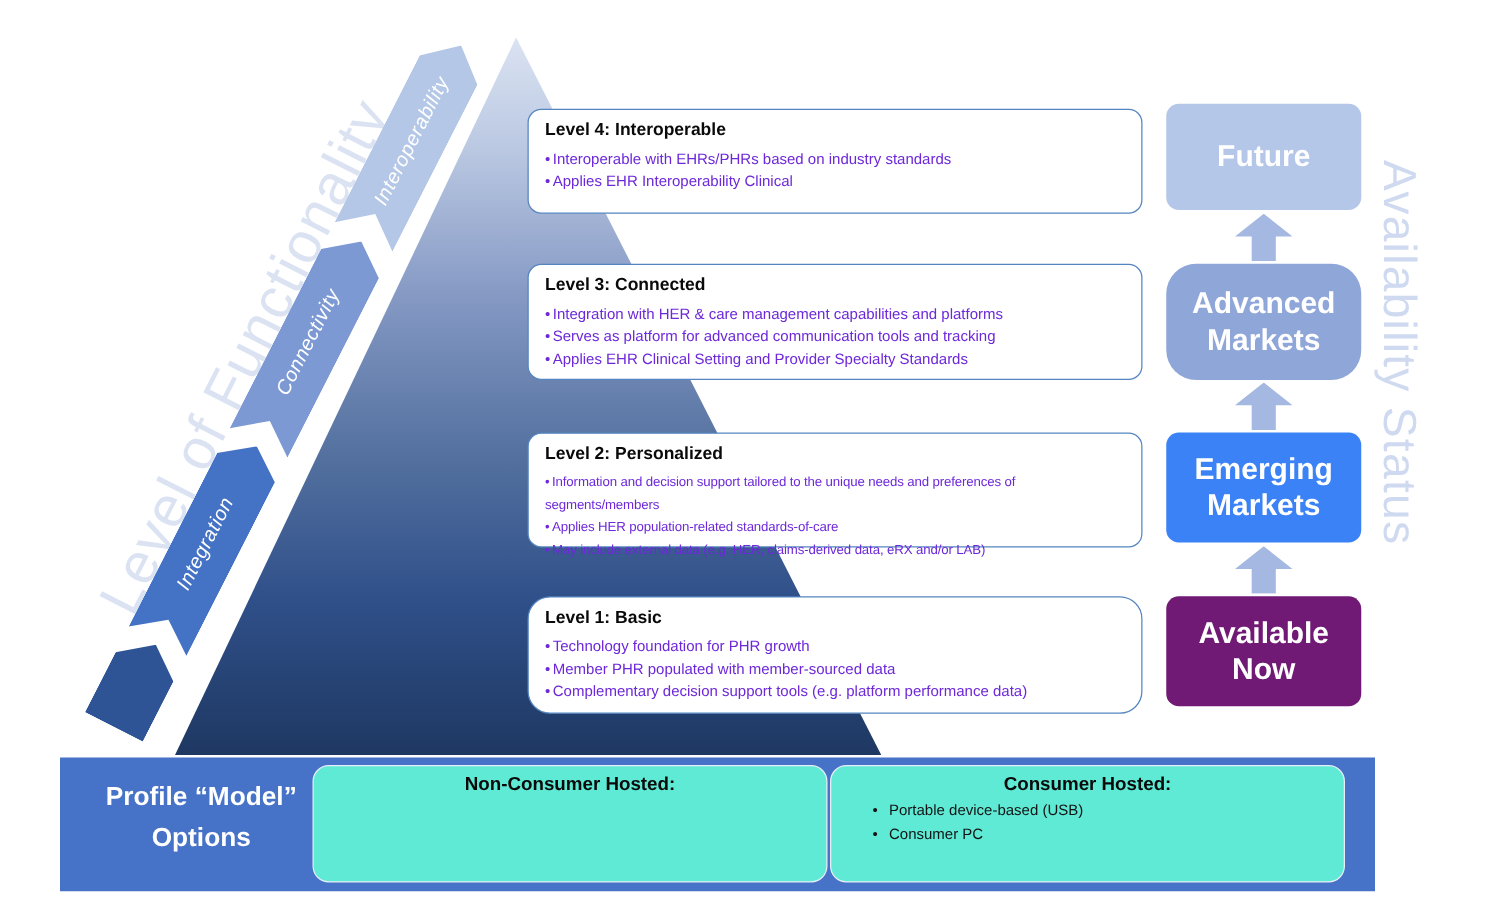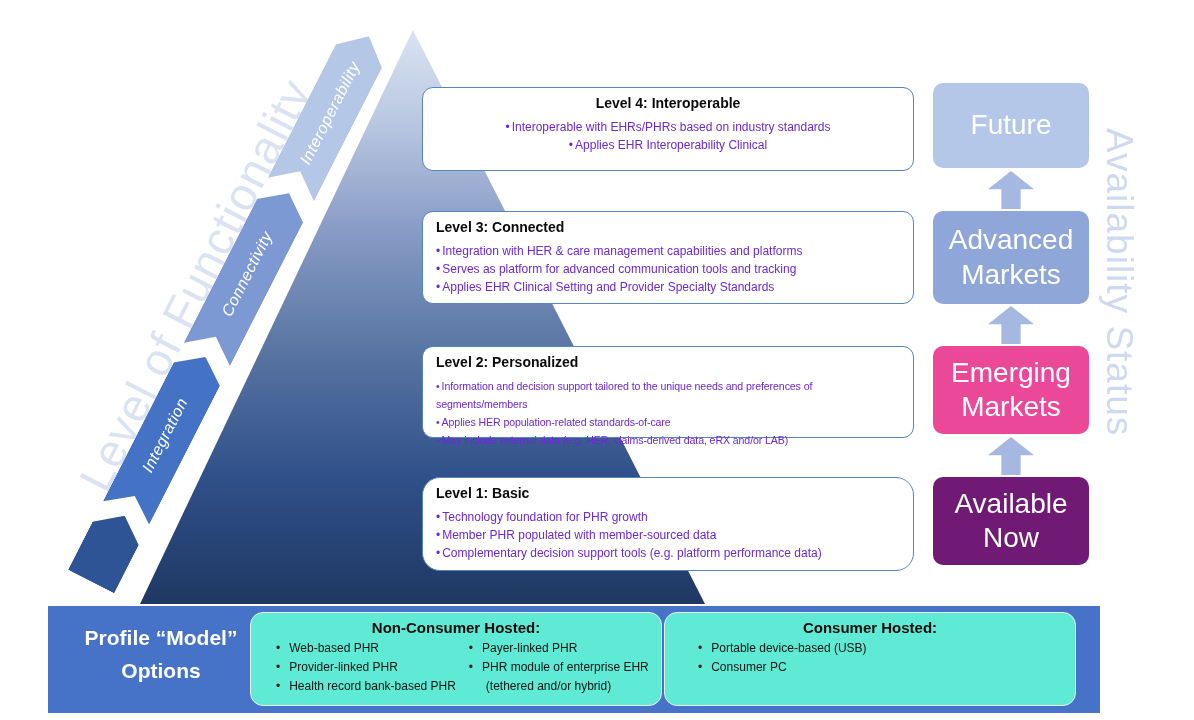--- a/index.html
+++ b/index.html
@@ -29,31 +29,31 @@
   .seg .lbl{transform:rotate(-90deg);white-space:nowrap;color:#fff;font-size:16px;font-style:italic;letter-spacing:.5px;}
   
   .lvl{
     position:absolute;left:422px;width:492px;z-index:4;box-sizing:border-box;
     background:#fff;border:1.4px solid #5585c0;border-radius:11px;padding:7px 13px 4px;
   }
   .lvl h3{margin:0 0 7px;font-size:14px;color:#0a0a0a;}
   .bullet{font-size:12px;line-height:1.5;color:#6d28d9;}
   .bullet::before{content:"\2022";margin-right:2px;}
   .lvl.small .bullet{font-size:10.6px;line-height:1.7;letter-spacing:-0.1px;}
-  .lvl4{top:87px;height:84px;text-align:center;} .lvl3{top:211px;height:93px;}
+  .lvl4{top:87px;height:84px;} .lvl3{top:211px;height:93px;}
   .lvl2{top:346px;height:92px;} .lvl1{top:477px;height:94px;border-radius:18px;}
   
   .stage{
     position:absolute;left:933px;width:156px;z-index:4;border-radius:10px;color:#fff;
     display:flex;align-items:center;justify-content:center;text-align:center;
-    font-size:28px;line-height:1.22;
+    font-size:24px;line-height:1.22;font-weight:bold;
   }
   .st-future{top:83px;height:85px;background:#b5c7e8;}
-  .st-advanced{top:211px;height:93px;background:#8fa6d9;}
-  .st-emerging{top:346px;height:88px;background:#ec4899;}
+  .st-advanced{top:211px;height:93px;background:#8fa6d9;border-radius:24px;}
+  .st-emerging{top:346px;height:88px;background:#3b82f6;}
   .st-available{top:477px;height:88px;background:#701a75;}
   .uparrow{
     position:absolute;left:988px;width:46px;height:38px;background:#a5b8e2;z-index:3;
     clip-path:polygon(50% 0,100% 48%,71% 48%,71% 100%,29% 100%,29% 48%,0 48%);
   }
   .ua1{top:171px;} .ua2{top:306px;} .ua3{top:437px;}
   
   .avail-watermark{
     position:absolute;left:1098px;top:128px;height:410px;z-index:1;
     writing-mode:vertical-rl;font-size:37px;color:#cfdaf0;white-space:nowrap;letter-spacing:1px;
@@ -133,32 +133,20 @@
   <div class="uparrow ua3"></div>
   <div class="stage st-available">Available Now</div>
 
   <div class="avail-watermark">Availability Status</div>
 
   <div class="footer">
     <div class="footer-title">Profile “Model” Options</div>
 
     <div class="fbox fbox-nc">
       <h4>Non-Consumer Hosted:</h4>
-      <div class="fcols">
-        <div class="fcol1">
-          <div class="fitem">Web-based PHR</div>
-          <div class="fitem">Provider-linked PHR</div>
-          <div class="fitem">Health record bank-based PHR</div>
-        </div>
-        <div class="fcol2">
-          <div class="fitem">Payer-linked PHR</div>
-          <div class="fitem">PHR module of enterprise EHR</div>
-          <div class="fitem no-bullet">(tethered  and/or hybrid)</div>
-        </div>
-      </div>
     </div>
 
     <div class="fbox fbox-c">
       <h4>Consumer Hosted:</h4>
       <div class="c-items">
         <div class="fitem">Portable device-based (USB)</div>
         <div class="fitem">Consumer PC</div>
       </div>
     </div>
   </div>

